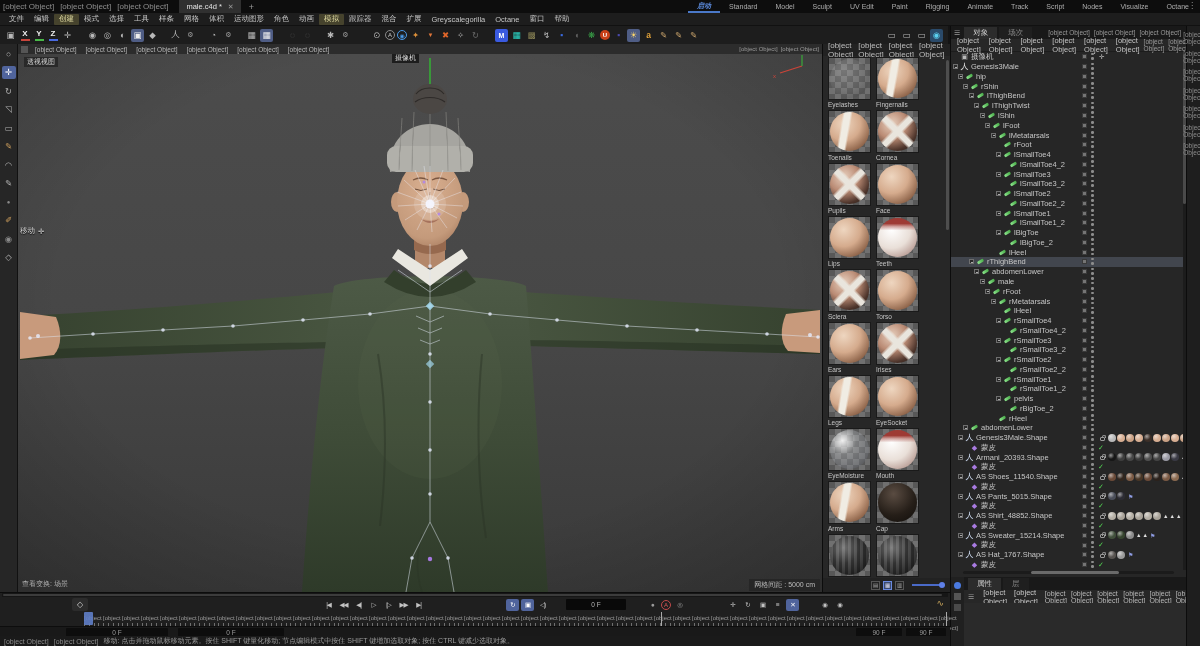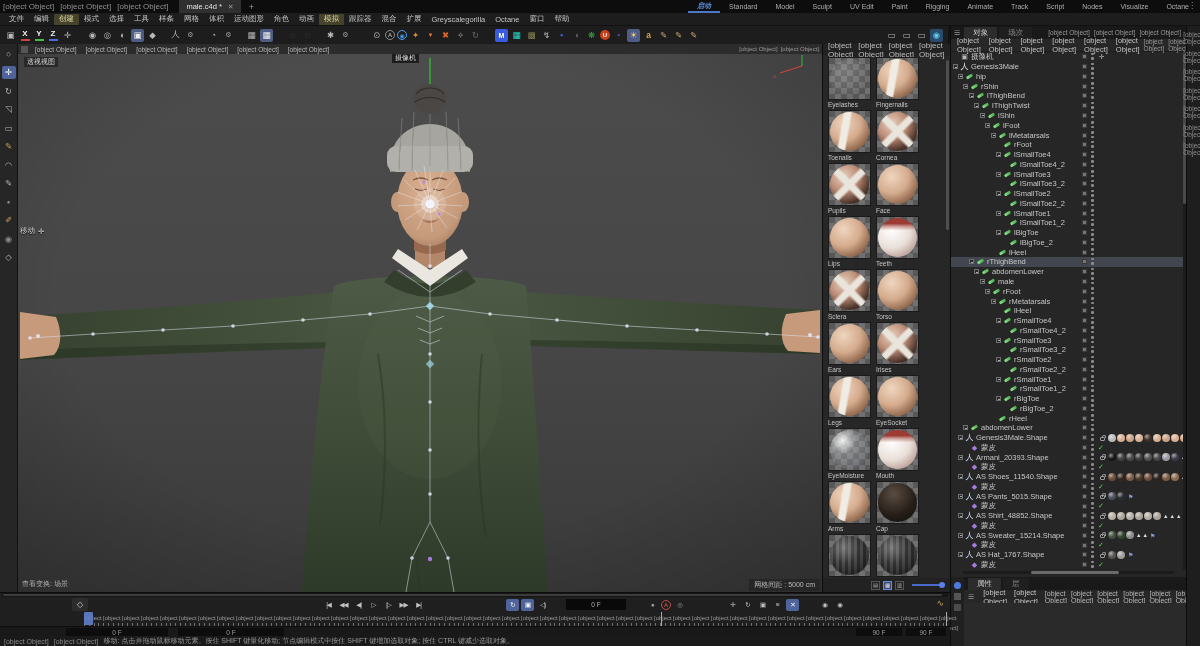--- a/index.html
+++ b/index.html
@@ -1295,21 +1295,21 @@
             <span class="tcamx"></span>
 
             <span class="tris"></span>
             <span class="tflag"></span>
           </span>
         </div>
 
         <div class="trow" data-exp="1" style="--pl: 45px;">
           <span class="texp"></span>
           <span class="ticon" data-icon="joint"></span>
-          <span class="tlabel">rBigToe</span>
+          <span class="tlabel">pelvis</span>
           <span class="tcheck"></span>
           <span class="tdots"></span>
           <span class="textra">
             <span class="tok"></span>
             <span class="tcamx"></span>
 
             <span class="tris"></span>
             <span class="tflag"></span>
           </span>
         </div>

